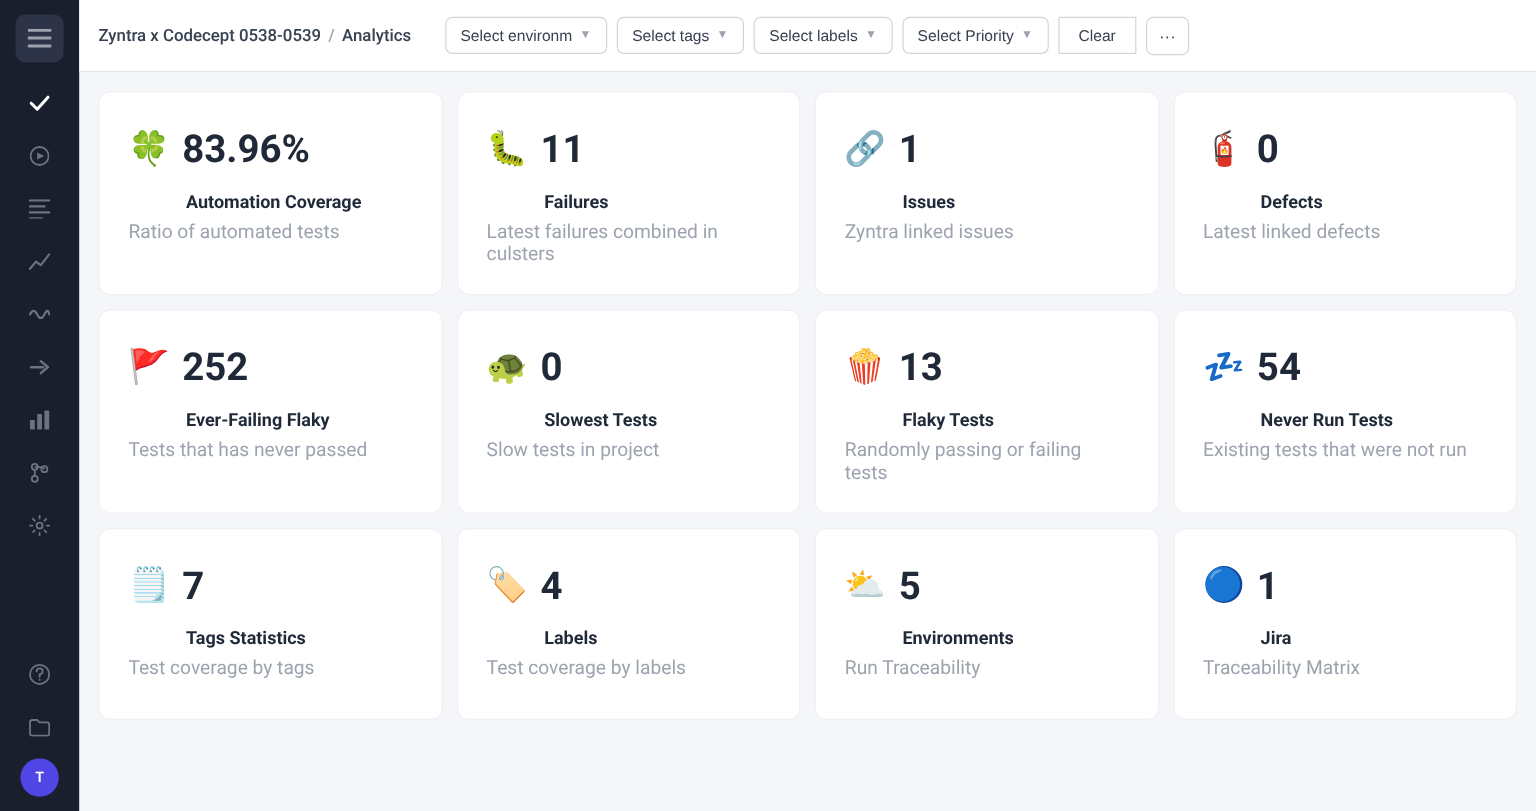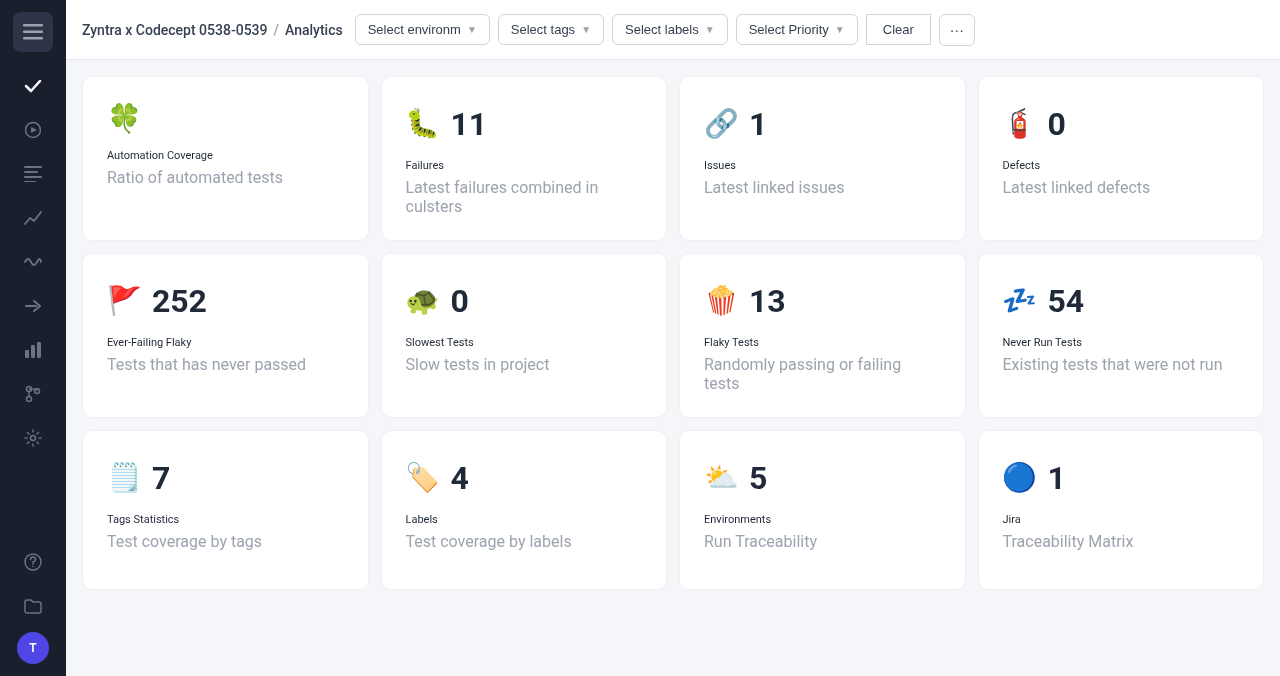--- a/index.html
+++ b/index.html
@@ -76,21 +76,21 @@
     }
 
     
     .header {
       background: #fff;
       border-bottom: 1px solid #e5e7eb;
       padding: 4px 16px;
       height: 60px;
       display: flex;
       align-items: center;
-      gap: 12px;
+      gap: 28px;
       flex-shrink: 0;
     }
     .breadcrumb {
       display: flex;
       align-items: center;
       gap: 6px;
       font-size: 14px;
       color: #374151;
       font-weight: 500;
       white-space: nowrap;
@@ -177,24 +177,25 @@
     .card-icon {
       font-size: 28px;
       line-height: 1;
     }
     .card-value {
       font-size: 32px;
       font-weight: 700;
       color: #1f2937;
     }
     .card-title {
-      font-size: 11px;
-      font-weight: 400;
+      font-size: 15px;
+      font-weight: 700;
       color: #1f2937;
       margin-bottom: 6px;
+      margin-left: 48px;
     }
     .card-subtitle {
       font-size: 16px;
       color: #9ca3af;
     }
 
     
     svg { display: block; }
   </style>
 </head>
@@ -312,39 +313,40 @@
       <button class="clear-btn">Clear</button>
       <button class="more-btn">···</button>
     </div>
   </header>
 
   <div class="content">
     <div class="cards-grid" id="cards-container">
     <div class="card">
     <div class="card-metric">
       <span class="card-icon">🍀</span>
+      <span class="card-value">83.96%</span>
     </div>
     <div class="card-title">Automation Coverage</div>
     <div class="card-subtitle">Ratio of automated tests</div>
   </div>
         <div class="card">
     <div class="card-metric">
       <span class="card-icon">🐛</span>
       <span class="card-value">11</span>
     </div>
     <div class="card-title">Failures</div>
     <div class="card-subtitle">Latest failures combined in culsters</div>
   </div>
         <div class="card">
     <div class="card-metric">
       <span class="card-icon">🔗</span>
       <span class="card-value">1</span>
     </div>
     <div class="card-title">Issues</div>
-    <div class="card-subtitle">Latest linked issues</div>
+    <div class="card-subtitle">Zyntra linked issues</div>
   </div>
         <div class="card">
     <div class="card-metric">
       <span class="card-icon">🧯</span>
       <span class="card-value">0</span>
     </div>
     <div class="card-title">Defects</div>
     <div class="card-subtitle">Latest linked defects</div>
   </div>
         <div class="card">

